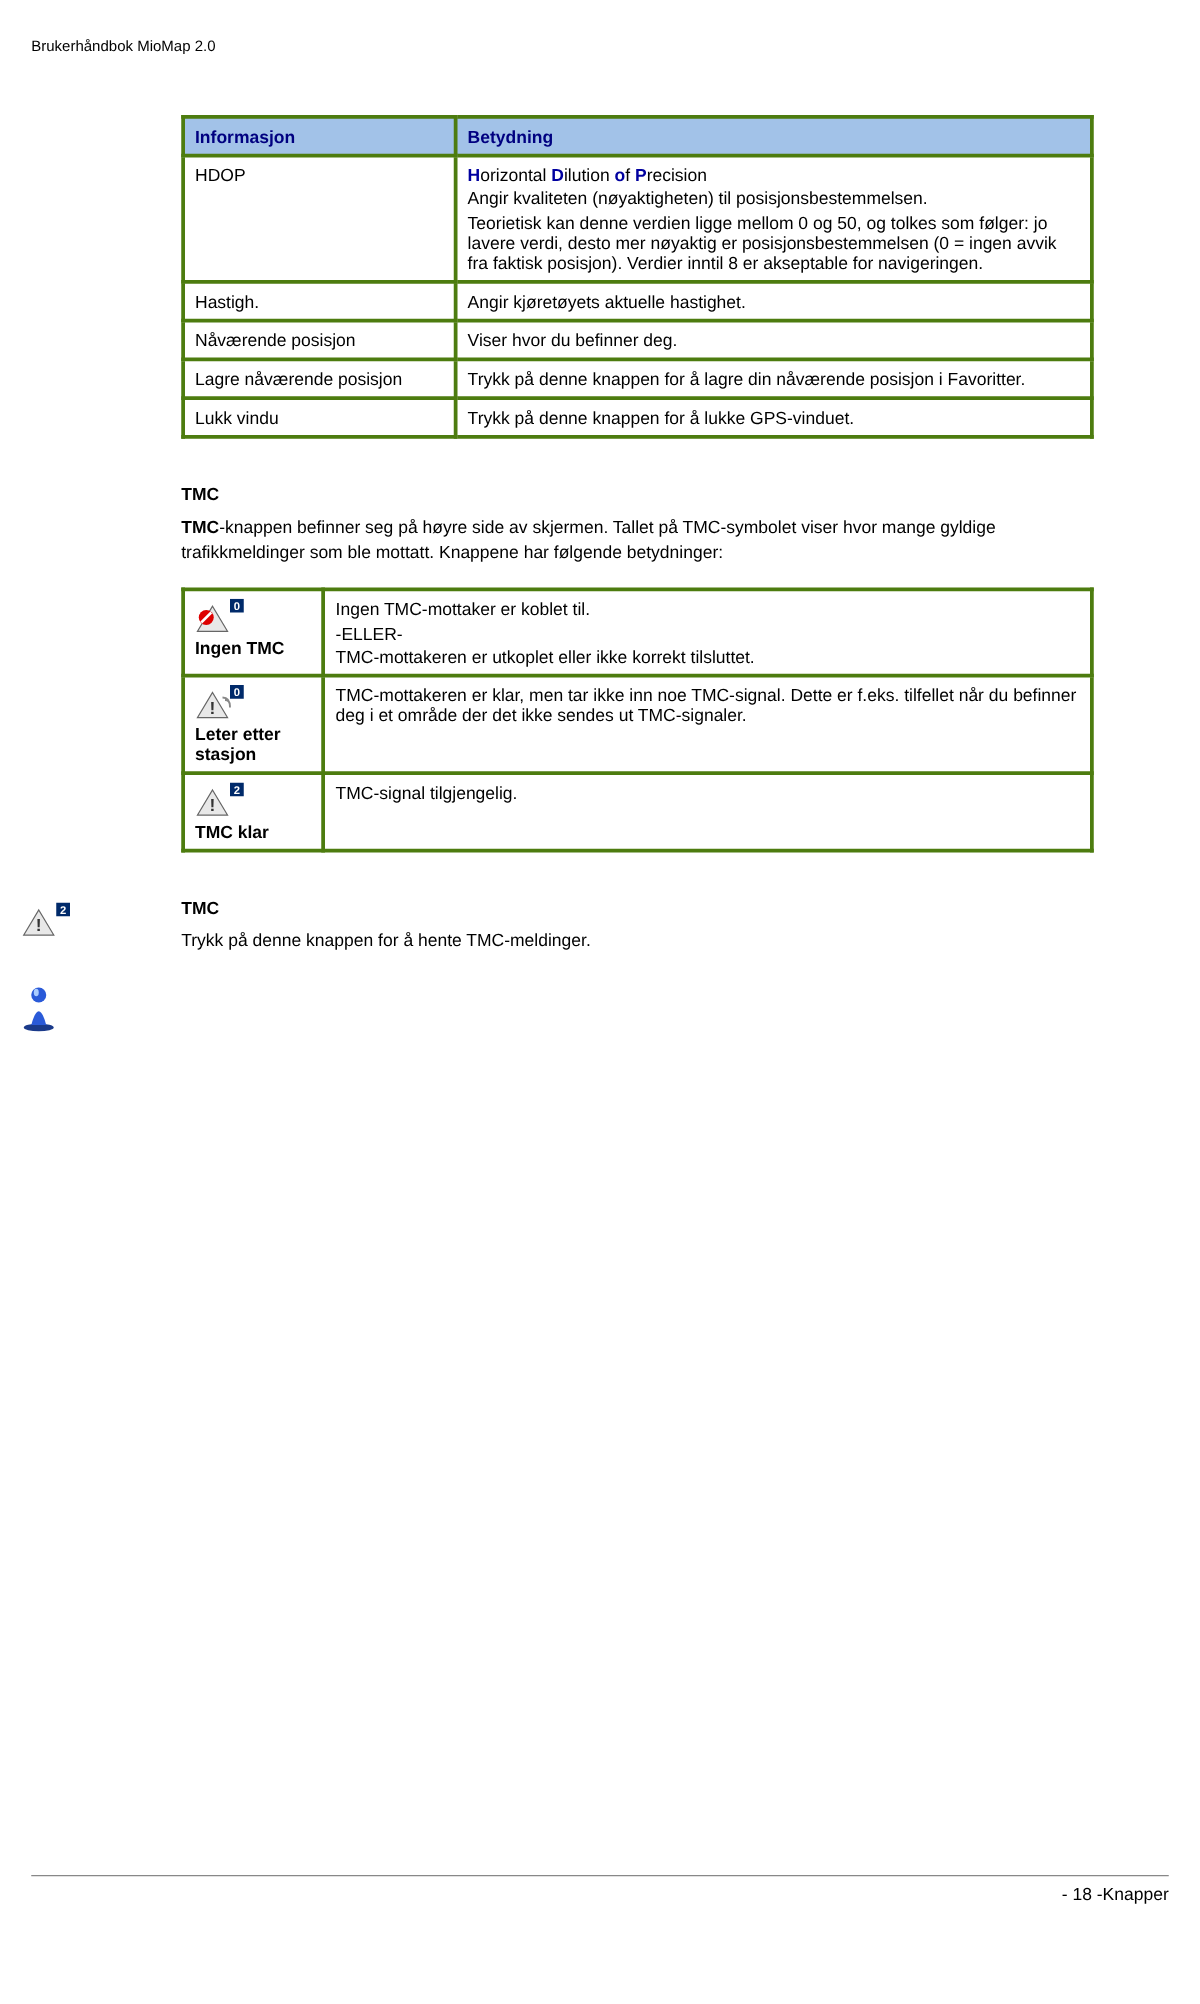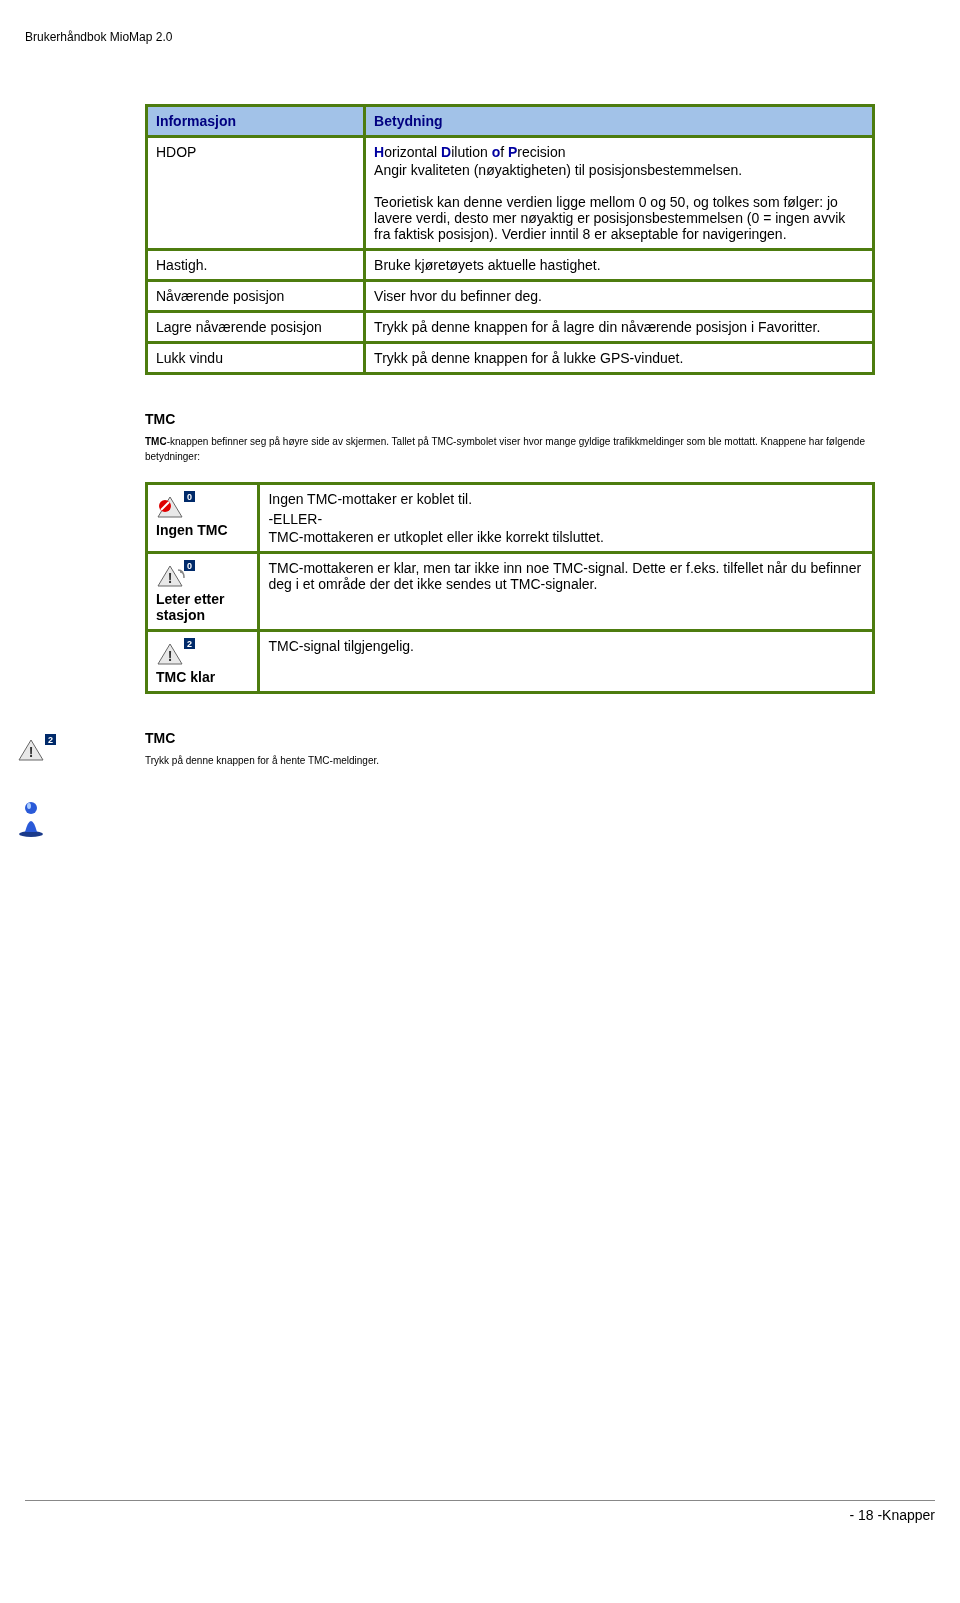--- a/index.html
+++ b/index.html
@@ -12,21 +12,21 @@
     width: 960px;
   }
   .page {
     padding: 30px 85px 60px 85px;
     min-height: 1543px;
     position: relative;
   }
   .header {
     font-size: 12px;
     color: #000;
-    margin-bottom: 60px;
+    margin-bottom: 48px;
     padding-left: 0;
     margin-left: -60px;
   }
   .content {
     margin-left: 60px;
   }
   table.info {
     border-collapse: collapse;
     width: 100%;
     margin-bottom: 36px;
@@ -43,21 +43,21 @@
     color: #000080;
     font-weight: bold;
   }
   .hdop-blue { color: #0000a0; font-weight: bold; }
   .section-title {
     font-weight: bold;
     font-size: 14px;
     margin-bottom: 8px;
   }
   .para {
-    font-size: 10px;
+    font-size: 14px;
     line-height: 1.45;
     margin-bottom: 18px;
   }
   .tmc-row {
     position: relative;
   }
   .tmc-marker-out {
     position: absolute;
     left: -128px;
     top: 4px;
@@ -99,26 +99,26 @@
         <th style="width:30%"><span>Informasjon</span></th>
         <th><span>Betydning</span></th>
       </tr>
       <tr>
         <td><span>HDOP</span></td>
         <td>
           <div>
             <span class="hdop-blue">H</span><span>orizontal </span><span class="hdop-blue">D</span><span>ilution </span><span class="hdop-blue">o</span><span>f </span><span class="hdop-blue">P</span><span>recision</span>
           </div>
           <div style="margin-top:2px">Angir kvaliteten (nøyaktigheten) til posisjonsbestemmelsen.</div>
-          <div style="margin-top:16px">Teorietisk kan denne verdien ligge mellom 0 og 50, og tolkes som følger: jo lavere verdi, desto mer nøyaktig er posisjonsbestemmelsen (0 = ingen avvik fra faktisk posisjon). Verdier inntil 8 er akseptable for navigeringen.</div>
+          <div style="margin-top:4px">Teorietisk kan denne verdien ligge mellom 0 og 50, og tolkes som følger: jo lavere verdi, desto mer nøyaktig er posisjonsbestemmelsen (0 = ingen avvik fra faktisk posisjon). Verdier inntil 8 er akseptable for navigeringen.</div>
         </td>
       </tr>
       <tr>
         <td><span>Hastigh.</span></td>
-        <td><span>Bruke kjøretøyets aktuelle hastighet.</span></td>
+        <td><span>Angir kjøretøyets aktuelle hastighet.</span></td>
       </tr>
       <tr>
         <td><span>Nåværende posisjon</span></td>
         <td><span>Viser hvor du befinner deg.</span></td>
       </tr>
       <tr>
         <td><span>Lagre nåværende posisjon</span></td>
         <td><span>Trykk på denne knappen for å lagre din nåværende posisjon i Favoritter.</span></td>
       </tr>
       <tr>

